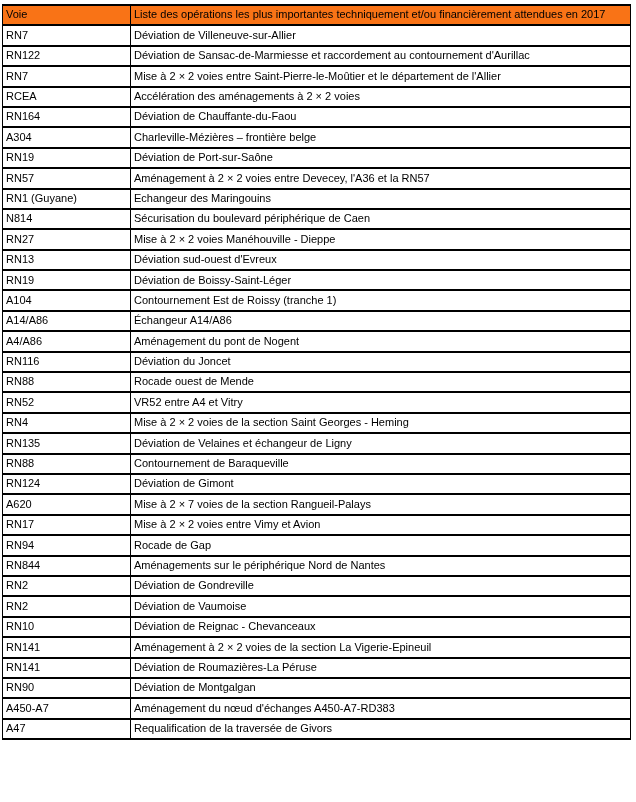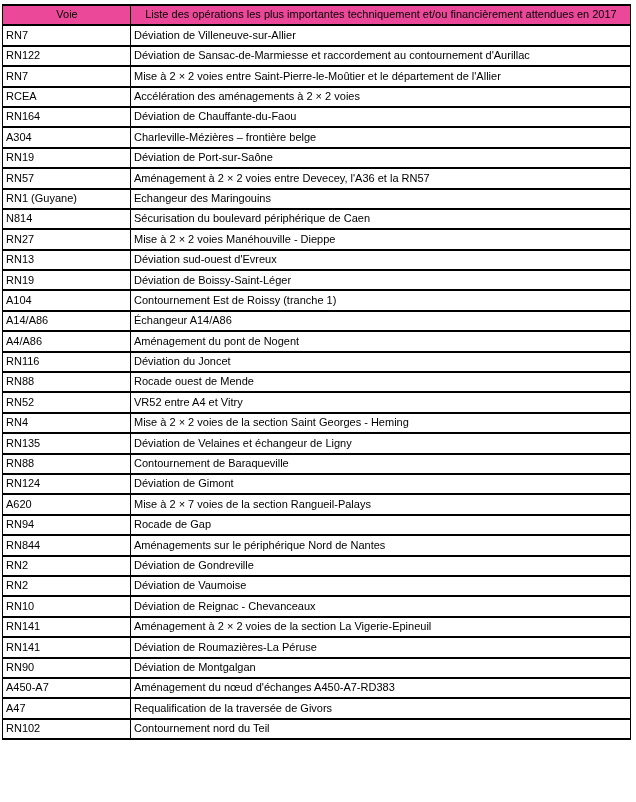--- a/index.html
+++ b/index.html
@@ -36,22 +36,21 @@
     font-weight: normal;
     text-align: left;
     vertical-align: middle;
     padding: 0 2px 0 3px;
     height: 18.4px;
     line-height: 1.05;
     white-space: nowrap;
     overflow: hidden;
   }
   table.ops thead th {
-    background: #ec4899;
-    text-align: center;
+    background: #f97316;
   }
 </style>
 </head>
 <body>
 
 <div class="table-wrap">
   <table class="ops">
     <colgroup>
       <col class="c1">
       <col class="c2">
@@ -153,20 +152,24 @@
         </tr>
         <tr>
           <td>RN124</td>
           <td>Déviation de Gimont</td>
         </tr>
         <tr>
           <td>A620</td>
           <td>Mise à 2 × 7 voies de la section Rangueil-Palays</td>
         </tr>
         <tr>
+          <td>RN17</td>
+          <td>Mise à 2 × 2 voies entre Vimy et Avion</td>
+        </tr>
+        <tr>
           <td>RN94</td>
           <td>Rocade de Gap</td>
         </tr>
         <tr>
           <td>RN844</td>
           <td>Aménagements sur le périphérique Nord de Nantes</td>
         </tr>
         <tr>
           <td>RN2</td>
           <td>Déviation de Gondreville</td>
@@ -191,20 +194,16 @@
           <td>RN90</td>
           <td>Déviation de Montgalgan</td>
         </tr>
         <tr>
           <td>A450-A7</td>
           <td>Aménagement du nœud d'échanges A450-A7-RD383</td>
         </tr>
         <tr>
           <td>A47</td>
           <td>Requalification de la traversée de Givors</td>
-        </tr>
-        <tr>
-          <td>RN102</td>
-          <td>Contournement nord du Teil</td>
         </tr>
       </tbody>
   </table>
 </div>
 
 </body></html>

